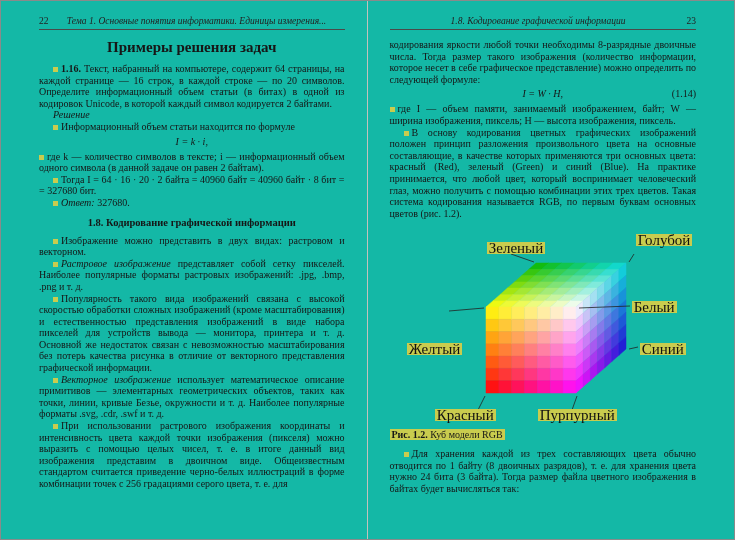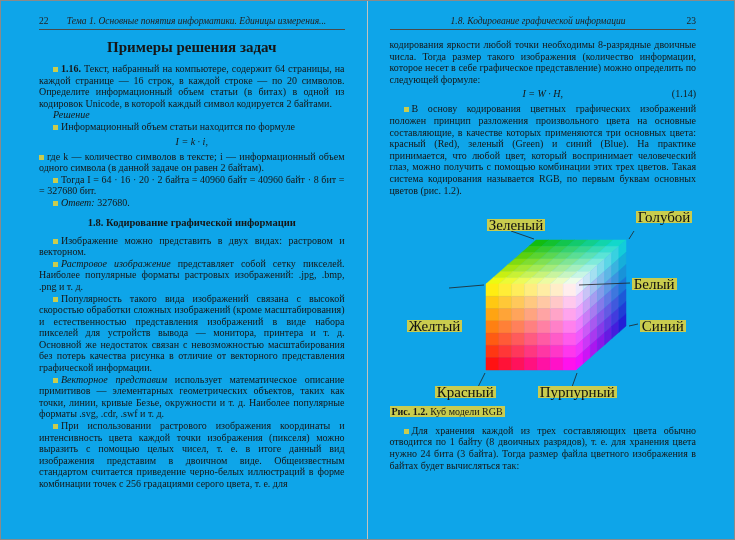--- a/index.html
+++ b/index.html
@@ -1,18 +1,18 @@
 <!DOCTYPE html>
 <html style="--hl: #c9cc4e;"><head>
 <meta charset="utf-8">
 <style>
   *{box-sizing:border-box;margin:0;padding:0;}
   html,body{width:735px;height:540px;overflow:hidden;}
   body{font-family:"Liberation Serif",serif;background:#ffffff;color:#161616;--hl:#c9cc4e;}
-  .spread{position:relative;width:735px;height:540px;border:1px solid #8a8a8a;display:flex;background:#0ea5e9;}
+  .spread{position:relative;width:735px;height:540px;border:1px solid #8a8a8a;display:flex;background:#14b8a6;}
   .page{width:50%;height:100%;position:relative;}
   .page-left{padding:15px 22px 0 38px;border-right:1px solid #c2c2bc;}
   .page-right{padding:15px 38px 0 22px;}
   .running-head{display:flex;align-items:baseline;font-size:9.5px;font-style:italic;border-bottom:1px solid #4a4a4a;padding-bottom:3px;margin-bottom:9px;color:#222;}
   .rh-num{font-style:normal;}
   .rh-title{flex:1;text-align:center;padding:0 14px;}
   .body-text p{font-size:10px;line-height:11.6px;text-align:justify;}
   .ind{text-indent:14px;}
   .h-center{font-weight:bold;text-align:center;font-size:15px;margin:1px 0 7px;}
   .h-section{font-weight:bold;text-align:center;font-size:10.5px;margin:8px 0 7px;}
@@ -49,33 +49,34 @@
       <p class="ind it">Решение</p>
       <p class="ind"><span class="marker"></span><span>Информационный объем статьи находится по формуле</span></p>
       <div class="formula-row">I = k · i,</div>
       <p><span class="marker"></span><span>где k — количество символов в тексте; i — информационный объем одного символа (в данной задаче он равен 2 байтам).</span></p>
       <p class="ind"><span class="marker"></span><span>Тогда I = 64 · 16 · 20 · 2 байта = 40960 байт = 40960 байт · 8 бит = = 327680 бит.</span></p>
       <p class="ind"><span class="marker"></span><span class="it">Ответ:</span><span> 327680.</span></p>
       <div class="h-section">1.8. Кодирование графической информации</div>
       <p class="ind"><span class="marker"></span><span>Изображение можно представить в двух видах: растровом и векторном.</span></p>
       <p class="ind"><span class="marker"></span><span class="it">Растровое изображение</span><span> представляет собой сетку пикселей. Наиболее популярные форматы растровых изображений: .jpg, .bmp, .png и т. д.</span></p>
       <p class="ind"><span class="marker"></span><span>Популярность такого вида изображений связана с высокой скоростью обработки сложных изображений (кроме масштабирования) и естественностью представления изображений в виде набора пикселей для устройств вывода — монитора, принтера и т. д. Основной же недостаток связан с невозможностью масштабирования без потерь качества рисунка в отличие от векторного представления графической информации.</span></p>
-      <p class="ind"><span class="marker"></span><span class="it">Векторное представим</span><span> использует математическое описание примитивов — элементарных геометрических объектов, таких как точки, линии, кривые Безье, окружности и т. д. Наиболее популярные форматы .svg, .cdr, .swf и т. д.</span></p>
+      <p class="ind"><span class="marker"></span><span class="it">Векторное изображение</span><span> использует математическое описание примитивов — элементарных геометрических объектов, таких как точки, линии, кривые Безье, окружности и т. д. Наиболее популярные форматы .svg, .cdr, .swf и т. д.</span></p>
       <p class="ind"><span class="marker"></span><span>При использовании растрового изображения координаты и интенсивность цвета каждой точки изображения (пикселя) можно выразить с помощью целых чисел, т. е. в итоге данный вид изображения представим в двоичном виде. Общеизвестным стандартом считается приведение черно-белых иллюстраций в форме комбинации точек с 256 градациями серого цвета, т. е. для</span></p>
     </div>
   </div>
 
   <div class="page page-right">
     <div class="running-head">
       <span class="rh-title">1.8. Кодирование графической информации</span>
       <span class="rh-num">23</span>
     </div>
     <div class="body-text">
       <p><span>кодирования яркости любой точки необходимы 8-разрядные двоичные числа. Тогда размер такого изображения (количество информации, которое несет в себе графическое представление) можно определить по следующей формуле:</span></p>
       <div class="formula-row"><span>I = W · H,</span><span class="formula-num">(1.14)</span></div>
+      <p><span class="marker"></span><span>где I — объем памяти, занимаемый изображением, байт; W — ширина изображения, пиксель; H — высота изображения, пиксель.</span></p>
       <p class="ind"><span class="marker"></span><span>В основу кодирования цветных графических изображений положен принцип разложения произвольного цвета на основные составляющие, в качестве которых применяются три основных цвета: красный (Red), зеленый (Green) и синий (Blue). На практике принимается, что любой цвет, который воспринимает человеческий глаз, можно получить с помощью комбинации этих трех цветов. Такая система кодирования называется RGB, по первым буквам основных цветов (рис. 1.2).</span></p>
 
       <div class="figure">
         <svg id="cube-svg" viewBox="0 0 300 200">
             <polygon points="143.0,38.0 155.9,38.0 148.7,44.3 135.9,44.3" fill="rgb(18,188,16)" stroke="rgb(18,188,16)" stroke-width="0.5"></polygon>
             <polygon points="135.9,44.3 148.7,44.3 141.6,50.6 128.7,50.6" fill="rgb(55,198,16)" stroke="rgb(55,198,16)" stroke-width="0.5"></polygon>
             <polygon points="128.7,50.6 141.6,50.6 134.4,56.9 121.6,56.9" fill="rgb(91,208,16)" stroke="rgb(91,208,16)" stroke-width="0.5"></polygon>
             <polygon points="121.6,56.9 134.4,56.9 127.3,63.1 114.4,63.1" fill="rgb(128,219,17)" stroke="rgb(128,219,17)" stroke-width="0.5"></polygon>
             <polygon points="114.4,63.1 127.3,63.1 120.1,69.4 107.3,69.4" fill="rgb(164,229,17)" stroke="rgb(164,229,17)" stroke-width="0.5"></polygon>
             <polygon points="107.3,69.4 120.1,69.4 113.0,75.7 100.1,75.7" fill="rgb(200,239,18)" stroke="rgb(200,239,18)" stroke-width="0.5"></polygon>

